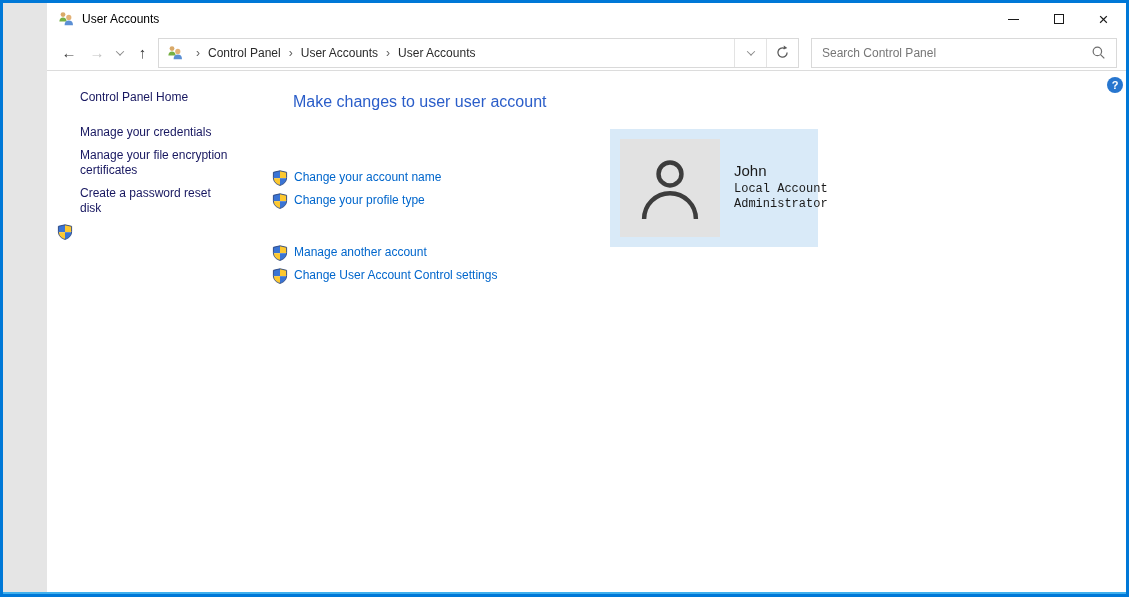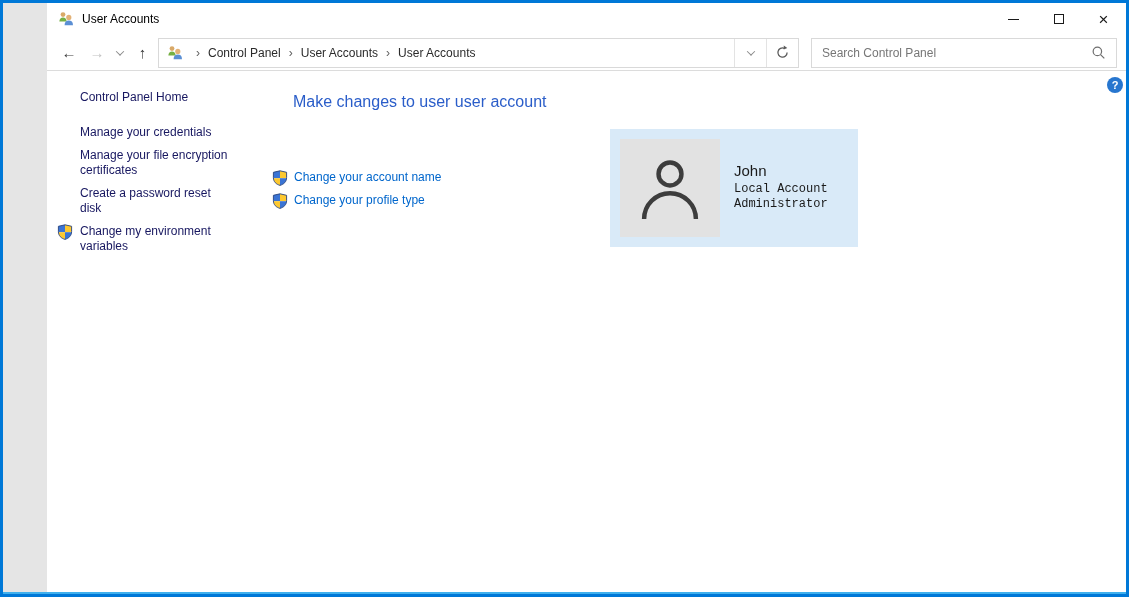--- a/index.html
+++ b/index.html
@@ -52,21 +52,21 @@
   .pc-link { position:absolute; left:246px; top:63px; font-size:12px; color:#0066cc; cursor:pointer; }
 
   .task-group { position:absolute; left:225px; }
   .tg1 { top:99px; }
   .tg2 { top:174px; }
   .task-row { display:flex; align-items:flex-start; margin-bottom:7px; height:16px; cursor:pointer; }
   .task-row .label { font-size:12px; color:#0066cc; margin-left:6px; white-space:nowrap; }
 
   .shield16 { width:16px; height:16px; flex:0 0 auto; }
 
-  .account-panel { position:absolute; left:563px; top:58px; width:248px; height:118px; background:#d9eaf8; }
+  .account-panel { position:absolute; left:563px; top:58px; width:208px; height:118px; background:#d9eaf8; }
   .avatar { position:absolute; left:10px; top:10px; width:100px; height:98px; background:#e2e2e2; display:flex; align-items:center; justify-content:center; }
   .avatar svg { width:74px; height:74px; }
   .acct-text { position:absolute; left:124px; top:33px; }
   .acct-name { font-size:15px; color:#1a1a1a; margin-bottom:3px; }
   .acct-line { font-size:12px; color:#1a1a1a; line-height:15px;font-family:Liberation Mono, monospace; }
 
   .help-btn { position:absolute; right:3px; top:6px; width:16px; height:16px; border-radius:50%;
     background:#2776cf; color:#fff; font-size:11px; font-weight:bold; display:flex; align-items:center; justify-content:center; cursor:pointer; }
 </style>
 </head>
@@ -175,40 +175,53 @@
     <div class="sidebar">
       <div class="side-home">Control Panel Home</div>
       <div class="side-item">Manage your credentials</div>
       <div class="side-item">Manage your file encryption certificates</div>
       <div class="side-item">Create a password reset disk</div>
       <div class="side-item">
         <svg class="shield16">
             <use href="#sym-shield"></use>
           </svg>
       </div>
-      <div class="side-item">Change my environment variables</div>
     </div>
 
     <div class="page-title">Make changes to user user account</div>
 
     <div class="task-group tg1">
       <div class="task-row">
         <svg class="shield16">
             <use href="#sym-shield"></use>
           </svg>
         <span class="label">Change your account name</span>
       </div>
       <div class="task-row">
         <svg class="shield16">
             <use href="#sym-shield"></use>
           </svg>
         <span class="label">Change your profile type</span>
       </div>
     </div>
 
+    <div class="task-group tg2">
+      <div class="task-row">
+        <svg class="shield16">
+            <use href="#sym-shield"></use>
+          </svg>
+        <span class="label">Manage another account</span>
+      </div>
+      <div class="task-row">
+        <svg class="shield16">
+            <use href="#sym-shield"></use>
+          </svg>
+        <span class="label">Change User Account Control settings</span>
+      </div>
+    </div>
 
     <div class="account-panel">
       <div class="avatar">
         <svg viewBox="0 0 100 100">
             <use href="#sym-person"></use>
           </svg>
       </div>
       <div class="acct-text">
         <div class="acct-name">John</div>
         <div class="acct-line">Local Account</div>

